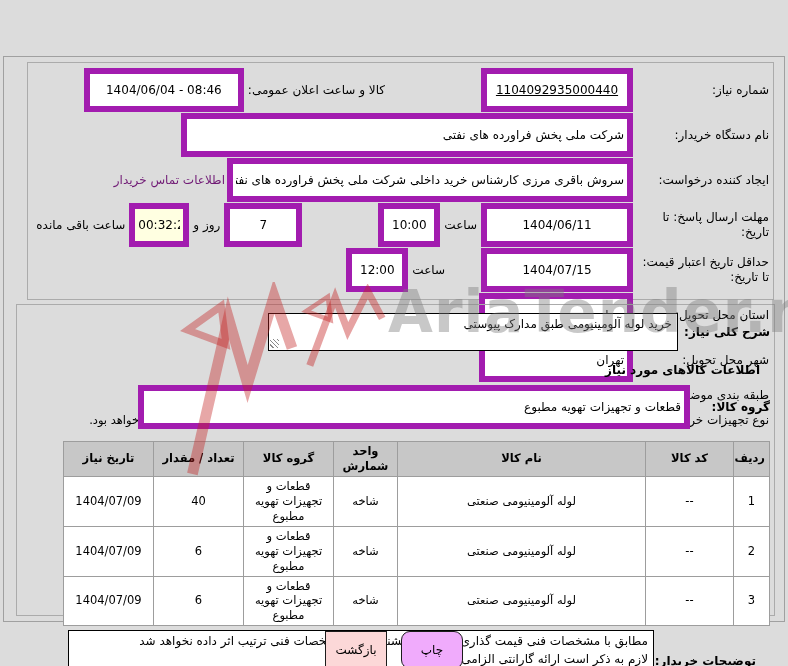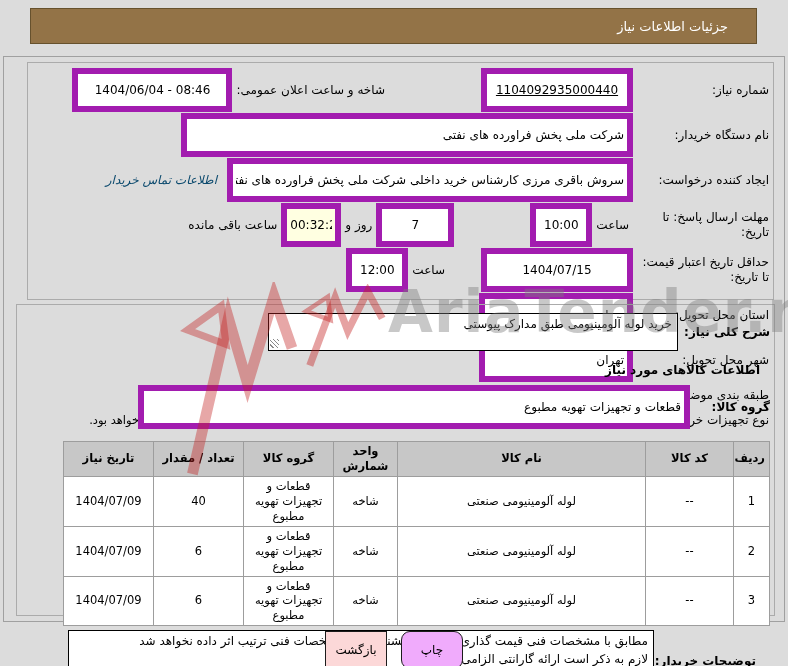--- a/index.html
+++ b/index.html
@@ -21,21 +21,21 @@
   .frow { display:flex; align-items:center; direction:rtl; margin-bottom:1px; min-height:22px; }
   .frow.tall { min-height:32px; }
   .lbl { width:136px; flex-shrink:0; line-height:1.25; }
   .blbl { font-weight:bold; }
 
   .inp { height:28px; border:6px solid #a21caf; background:#fff; font:inherit; font-size:12px;
          padding:16px 3px; direction:rtl; text-align:right; }
   .inp.center { text-align:center; direction:ltr; }
   .inp.yellow { background:#ffffe1; }
 
-  .link { color:#0c4a6e; cursor:pointer; margin-right:10px; white-space:nowrap;font-style:italic; }
+  .link { color:#701a75; cursor:pointer; margin-right:2px; white-space:nowrap; }
 
   .rad { width:12px; height:12px; border-radius:50%; border:1px solid #858585; background:#fdfdfd;
          display:inline-block; margin-left:4px; position:relative; flex-shrink:0; }
   .rad.on::after { content:""; position:absolute; left:3px; top:3px; width:4px; height:4px;
          border-radius:50%; background:#8f8f8f; }
   .chk { width:11px; height:11px; border:1px solid #858585; background:#fff; display:inline-block;
          margin-left:5px; flex-shrink:0; }
   .optlbl { margin-left:30px; white-space:nowrap;font-style:italic; }
   .spacer92 { width:92px; flex-shrink:0; } .spacer76 { width:76px; flex-shrink:0; }
   .sm { white-space:nowrap; margin:0 4px; }
@@ -67,49 +67,47 @@
   .wm { position:absolute; pointer-events:none; z-index:5; }
   .wm-textrow { left:388px; top:278px; display:flex; align-items:center; }
   .wm-text { font-size:58px; font-weight:bold; color:rgba(125,125,125,0.42); letter-spacing:1px;
              font-family:"DejaVu Sans", sans-serif; }
 </style>
 </head>
 <body>
 
 <div class="page">
 
-  <div class="titlebar">
-    <span>جزئیات اطلاعات نیاز</span>
-  </div>
 
   <div class="outer">
 
     <div class="grp grp1">
 
       <div class="frow">
         <span class="lbl">شماره نیاز:</span>
         <input class="inp center" style="width: 152px; text-decoration: underline;" readonly="" value="1104092935000440">
         <span class="spacer92"></span>
-        <span class="sm">شاخه و ساعت اعلان عمومی:</span>
+        <span class="sm">کالا و ساعت اعلان عمومی:</span>
         <input class="inp center" style="width: 160px;" readonly="" value="1404/06/04 - 08:46">
       </div>
 
       <div class="frow">
         <span class="lbl">نام دستگاه خریدار:</span>
         <input class="inp" style="width: 452px;" readonly="" value="شرکت ملی پخش فراورده های نفتی">
       </div>
 
       <div class="frow">
         <span class="lbl">ایجاد کننده درخواست:</span>
         <input class="inp" style="width: 406px;" readonly="" value="سروش باقری مرزی کارشناس خرید داخلی شرکت ملی پخش فراورده های نفتی">
         <span class="link">اطلاعات تماس خریدار</span>
       </div>
 
       <div class="frow tall">
         <span class="lbl">مهلت ارسال پاسخ: تا تاریخ:</span>
+        <input class="inp center" style="width: 152px;" readonly="" value="1404/06/11">
         <span class="sm">ساعت</span>
         <input class="inp center" style="width: 62px;" readonly="" value="10:00">
         <span class="spacer76"></span>
         <input class="inp center" style="width: 78px;" readonly="" value="7">
         <span class="sm">روز و</span>
         <input class="inp center yellow" style="width: 60px;" readonly="" value="00:32:28">
         <span class="sm">ساعت باقی مانده</span>
       </div>
 
       <div class="frow tall">

